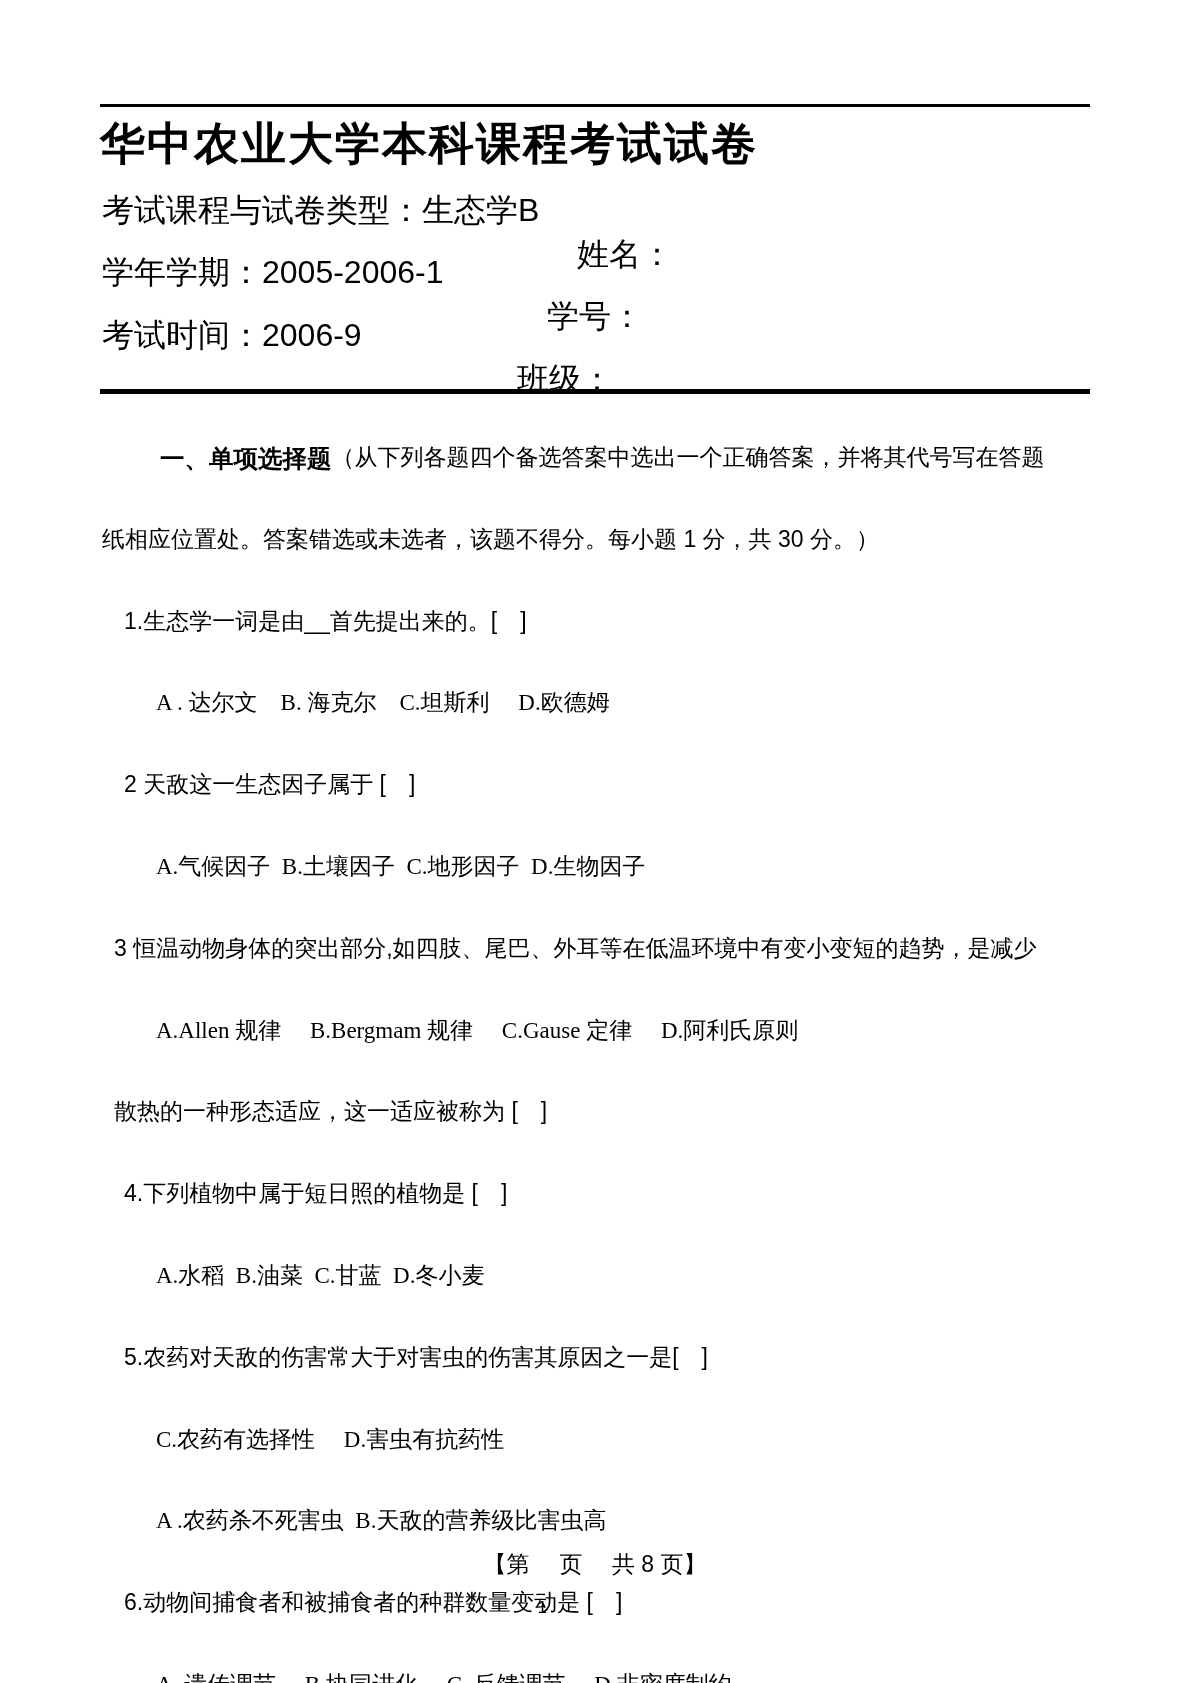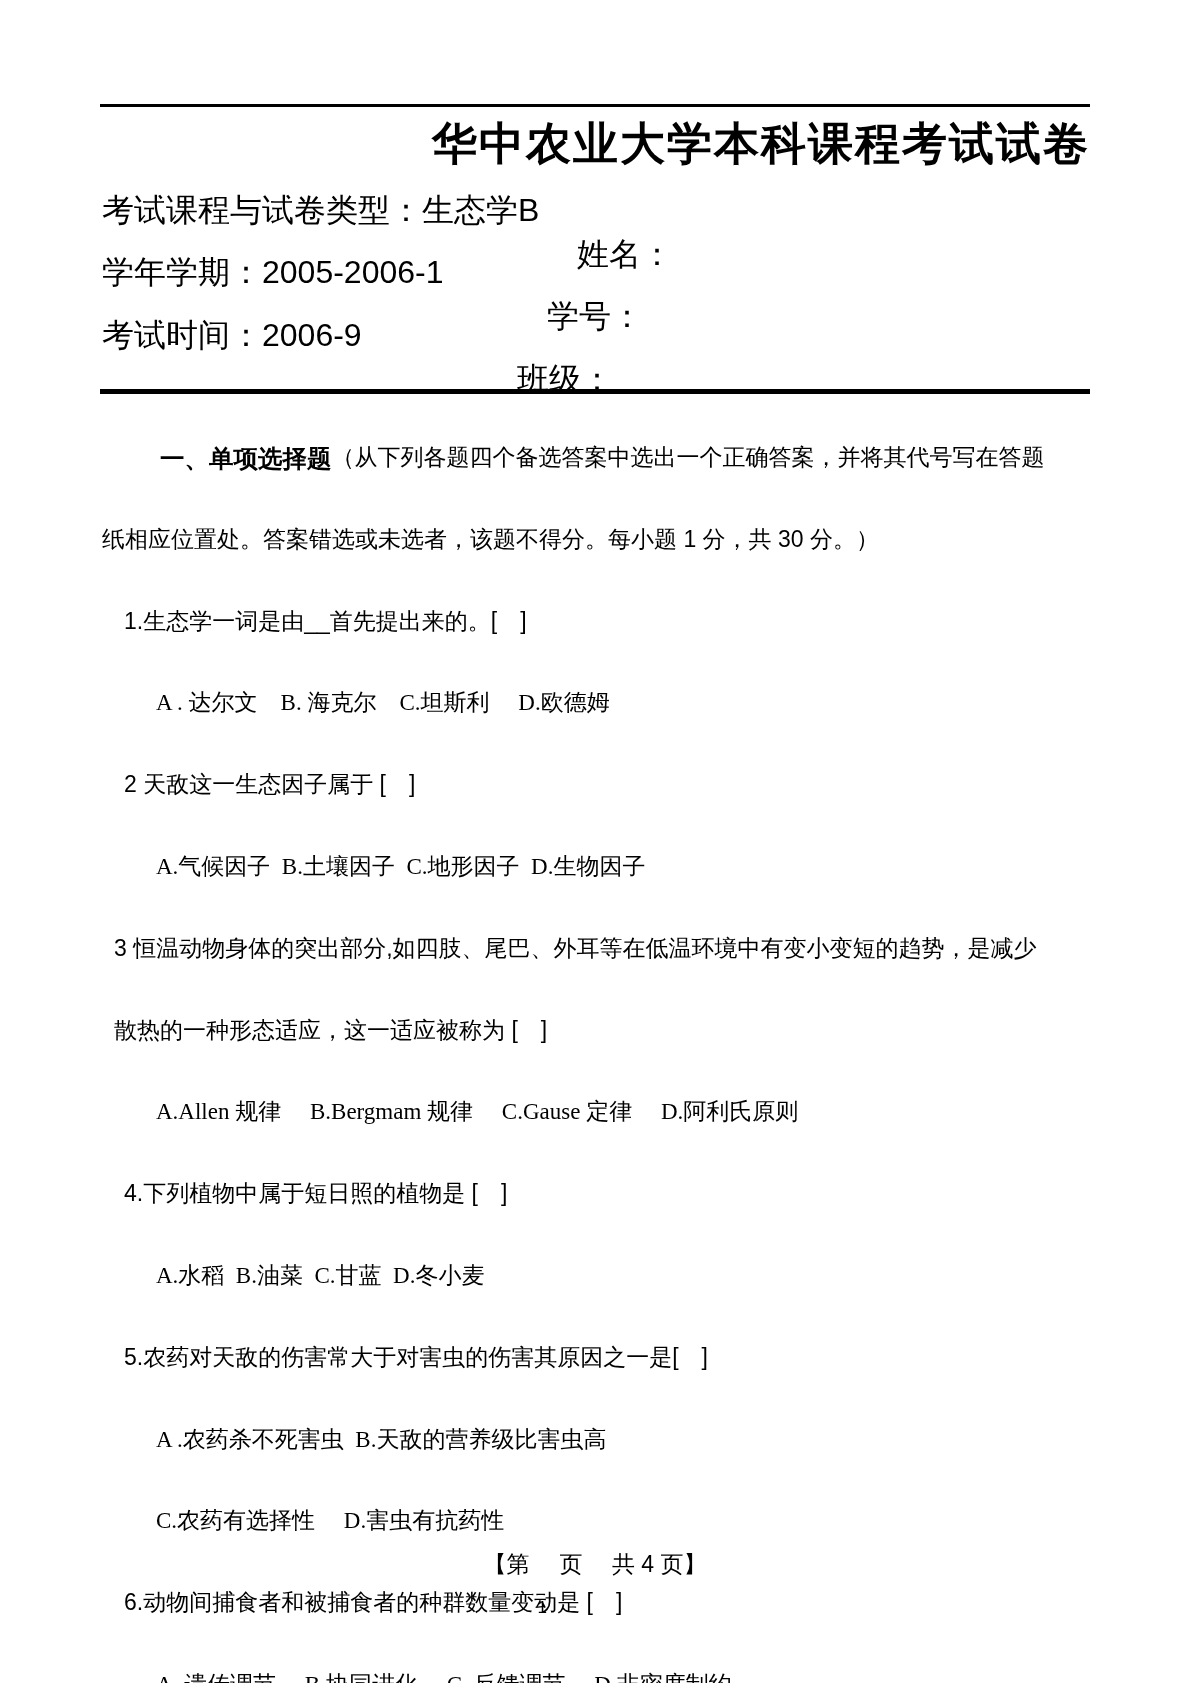--- a/index.html
+++ b/index.html
@@ -9,21 +9,21 @@
     background:#ffffff;
     color:#000000;
     font-family:"Liberation Sans","DejaVu Sans",sans-serif;
     overflow:hidden;
   }
   .rule{position:absolute;left:100px;width:990px;background:#000000;}
   .rule-top{top:104px;height:3px;}
   .rule-thick{top:389px;height:5px;}
   .title{
     position:absolute;top:114px;left:100px;width:990px;
-    text-align:right;font-size:45px;font-weight:bold;
+    text-align:left;font-size:45px;font-weight:bold;
     letter-spacing:2px;white-space:nowrap;
   }
   .hrow{position:absolute;left:102px;width:988px;font-size:32px;line-height:1;white-space:nowrap;}
   .hrow-1{top:194px;}
   .hrow-2{top:256px;}
   .hrow-3{top:319px;}
   .hright{position:absolute;top:0;margin-top:44px;}
   .hright-1{left:475px;}
   .hright-2{left:445px;}
   .hright-3{left:415px;}
@@ -75,30 +75,30 @@
     <p class="line ind-sec"><span class="sec-bold">一、单项选择题</span><span>（从下列各题四个备选答案中选出一个正确答案，并将其代号写在答题</span></p>
     <p class="line ind-0">纸相应位置处。答案错选或未选者，该题不得分。每小题 1 分，共 30 分。）</p>
 
     <p class="line ind-q">1.生态学一词是由__首先提出来的。[　]</p>
     <p class="line ind-opt">A . 达尔文　B. 海克尔　C.坦斯利　 D.欧德姆</p>
 
     <p class="line ind-q">2 天敌这一生态因子属于 [　]</p>
     <p class="line ind-opt">A.气候因子  B.土壤因子  C.地形因子  D.生物因子</p>
 
     <p class="line ind-q3">3 恒温动物身体的突出部分,如四肢、尾巴、外耳等在低温环境中有变小变短的趋势，是减少</p>
+    <p class="line ind-opt">A.Allen 规律　 B.Bergmam 规律　 C.Gause 定律　 D.阿利氏原则</p>
     <p class="line ind-q3">散热的一种形态适应，这一适应被称为 [　]</p>
-    <p class="line ind-opt">A.Allen 规律　 B.Bergmam 规律　 C.Gause 定律　 D.阿利氏原则</p>
 
     <p class="line ind-q">4.下列植物中属于短日照的植物是 [　]</p>
     <p class="line ind-opt">A.水稻  B.油菜  C.甘蓝  D.冬小麦</p>
 
     <p class="line ind-q">5.农药对天敌的伤害常大于对害虫的伤害其原因之一是[　]</p>
+    <p class="line ind-opt">C.农药有选择性　 D.害虫有抗药性</p>
     <p class="line ind-opt">A .农药杀不死害虫  B.天敌的营养级比害虫高</p>
-    <p class="line ind-opt">C.农药有选择性　 D.害虫有抗药性</p>
 
     <p class="line ind-q">6.动物间捕食者和被捕食者的种群数量变动是 [　]</p>
     <p class="line ind-opt">A. 遗传调节　 B.协同进化　 C. 反馈调节　 D.非密度制约</p>
 
   </div>
 
-  <div class="footer"><span>【第</span><span class="pg-blank"><span class="pg-num">1</span></span><span>页　 共 4 页】</span></div>
+  <div class="footer"><span>【第</span><span class="pg-blank"><span class="pg-num">1</span></span><span>页　 共 8 页】</span></div>
 
 </div>
 
 </body></html>

